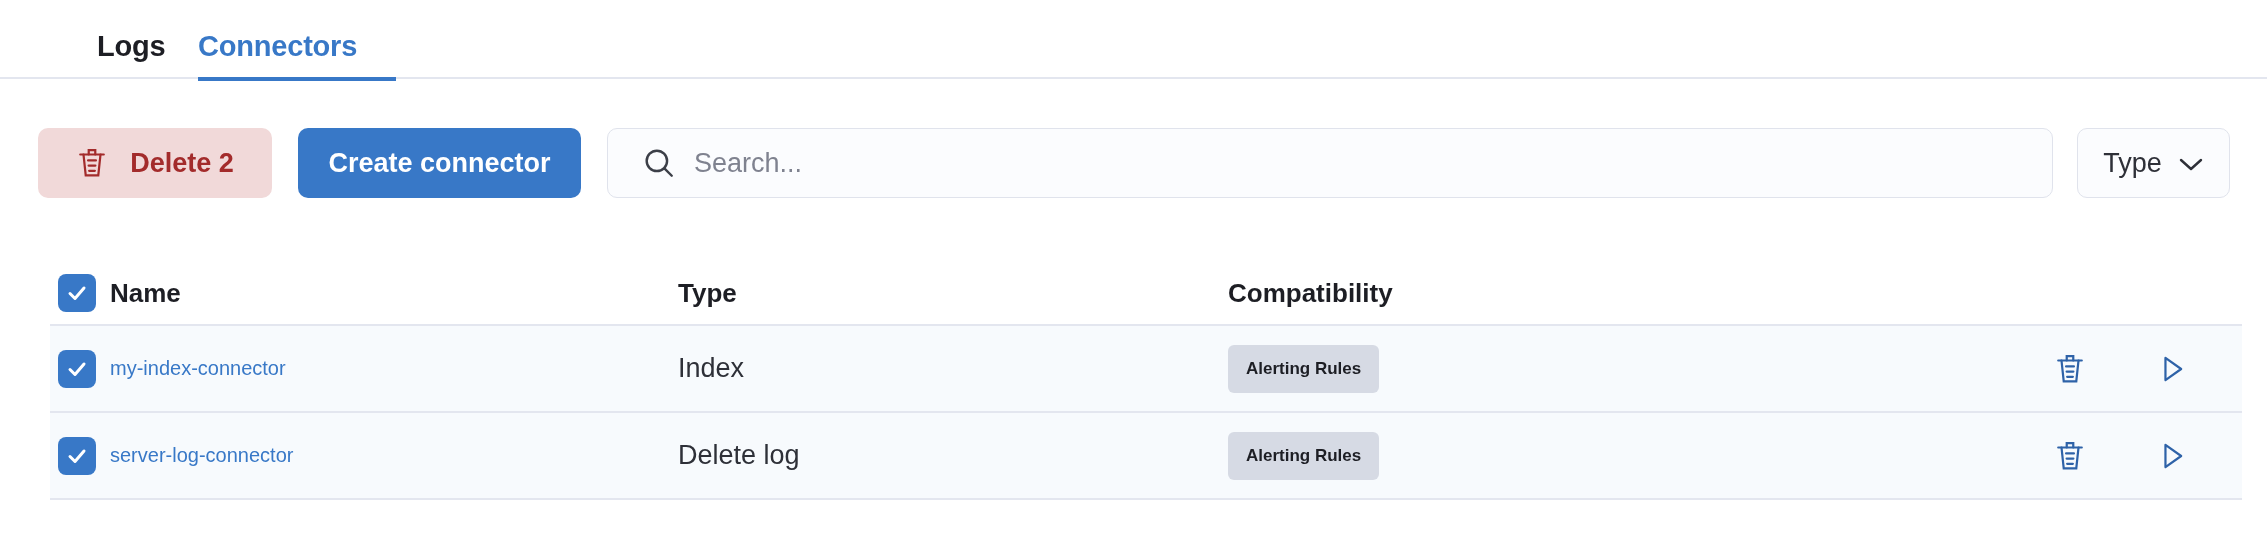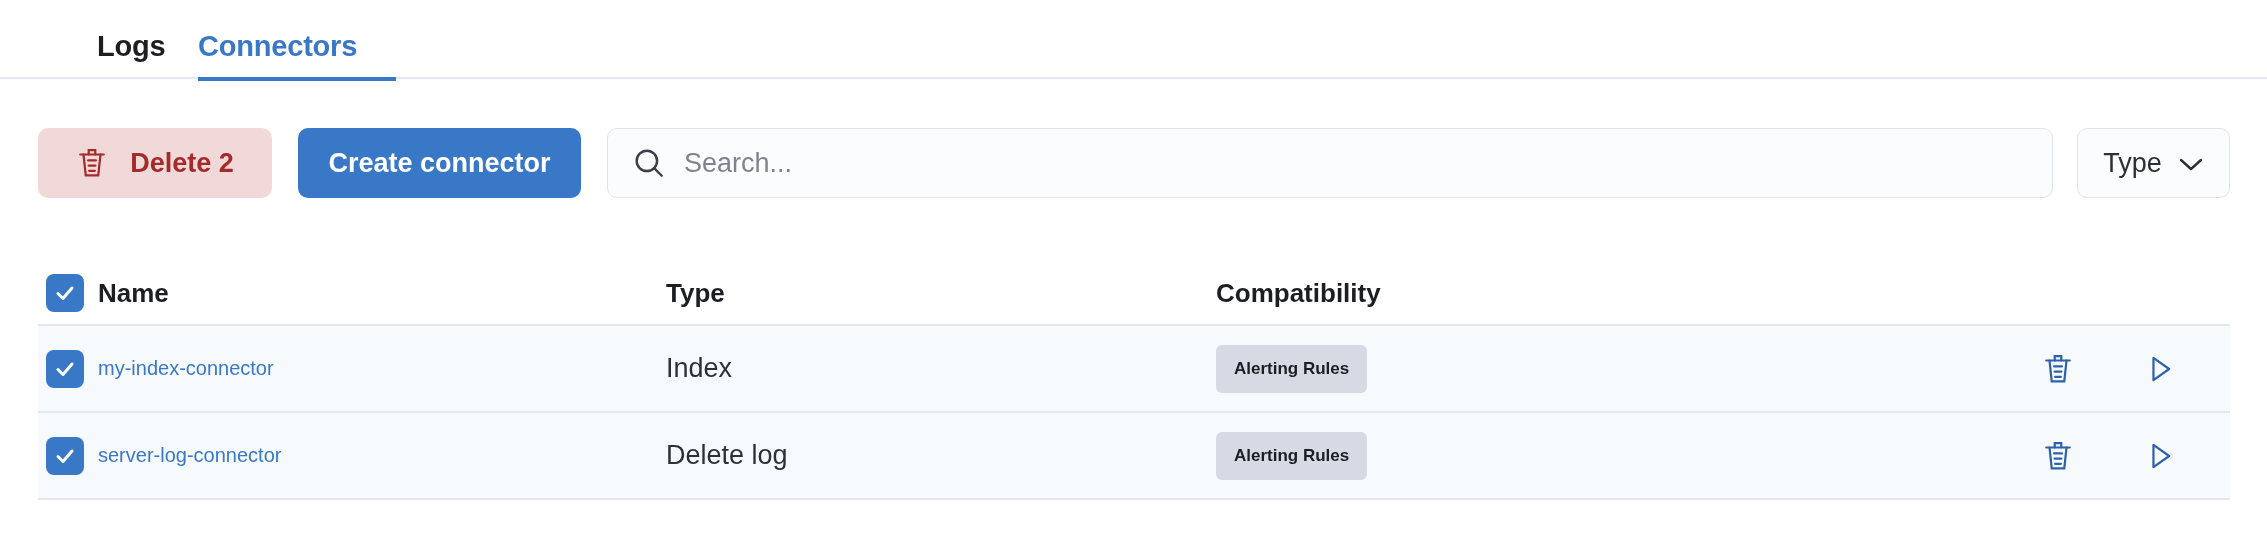--- a/index.html
+++ b/index.html
@@ -117,21 +117,21 @@
   .search-box {
     position: relative;
     margin-left: 26px;
     height: 70px;
     width: 1526px;
     background: #fbfcfe;
     border: 1px solid #e0e3ec;
     border-radius: 10px;
     display: flex;
     align-items: center;
-    padding: 0 24px;
+    padding: 0 34px;
     gap: 18px;
     cursor: text;
   }
   .search-box .ic { display: flex; align-items: center; flex: 0 0 auto; }
   .search-box input {
     flex: 1 1 auto;
     border: none;
     outline: none;
     background: transparent;
     font-size: 27px;
@@ -154,21 +154,21 @@
     font-size: 27px;
     color: #2e3038;
     font-family: "Liberation Sans", sans-serif;
     cursor: pointer;
     padding: 0 22px;
   }
 
   
   .table {
     position: absolute;
-    left: 38px;
+    left: 50px;
     top: 262px;
     width: 2192px;
   }
   .trow {
     display: flex;
     align-items: center;
     height: 64px;
     border-bottom: 2px solid #e3e6ef;
   }
   .trow.header {

